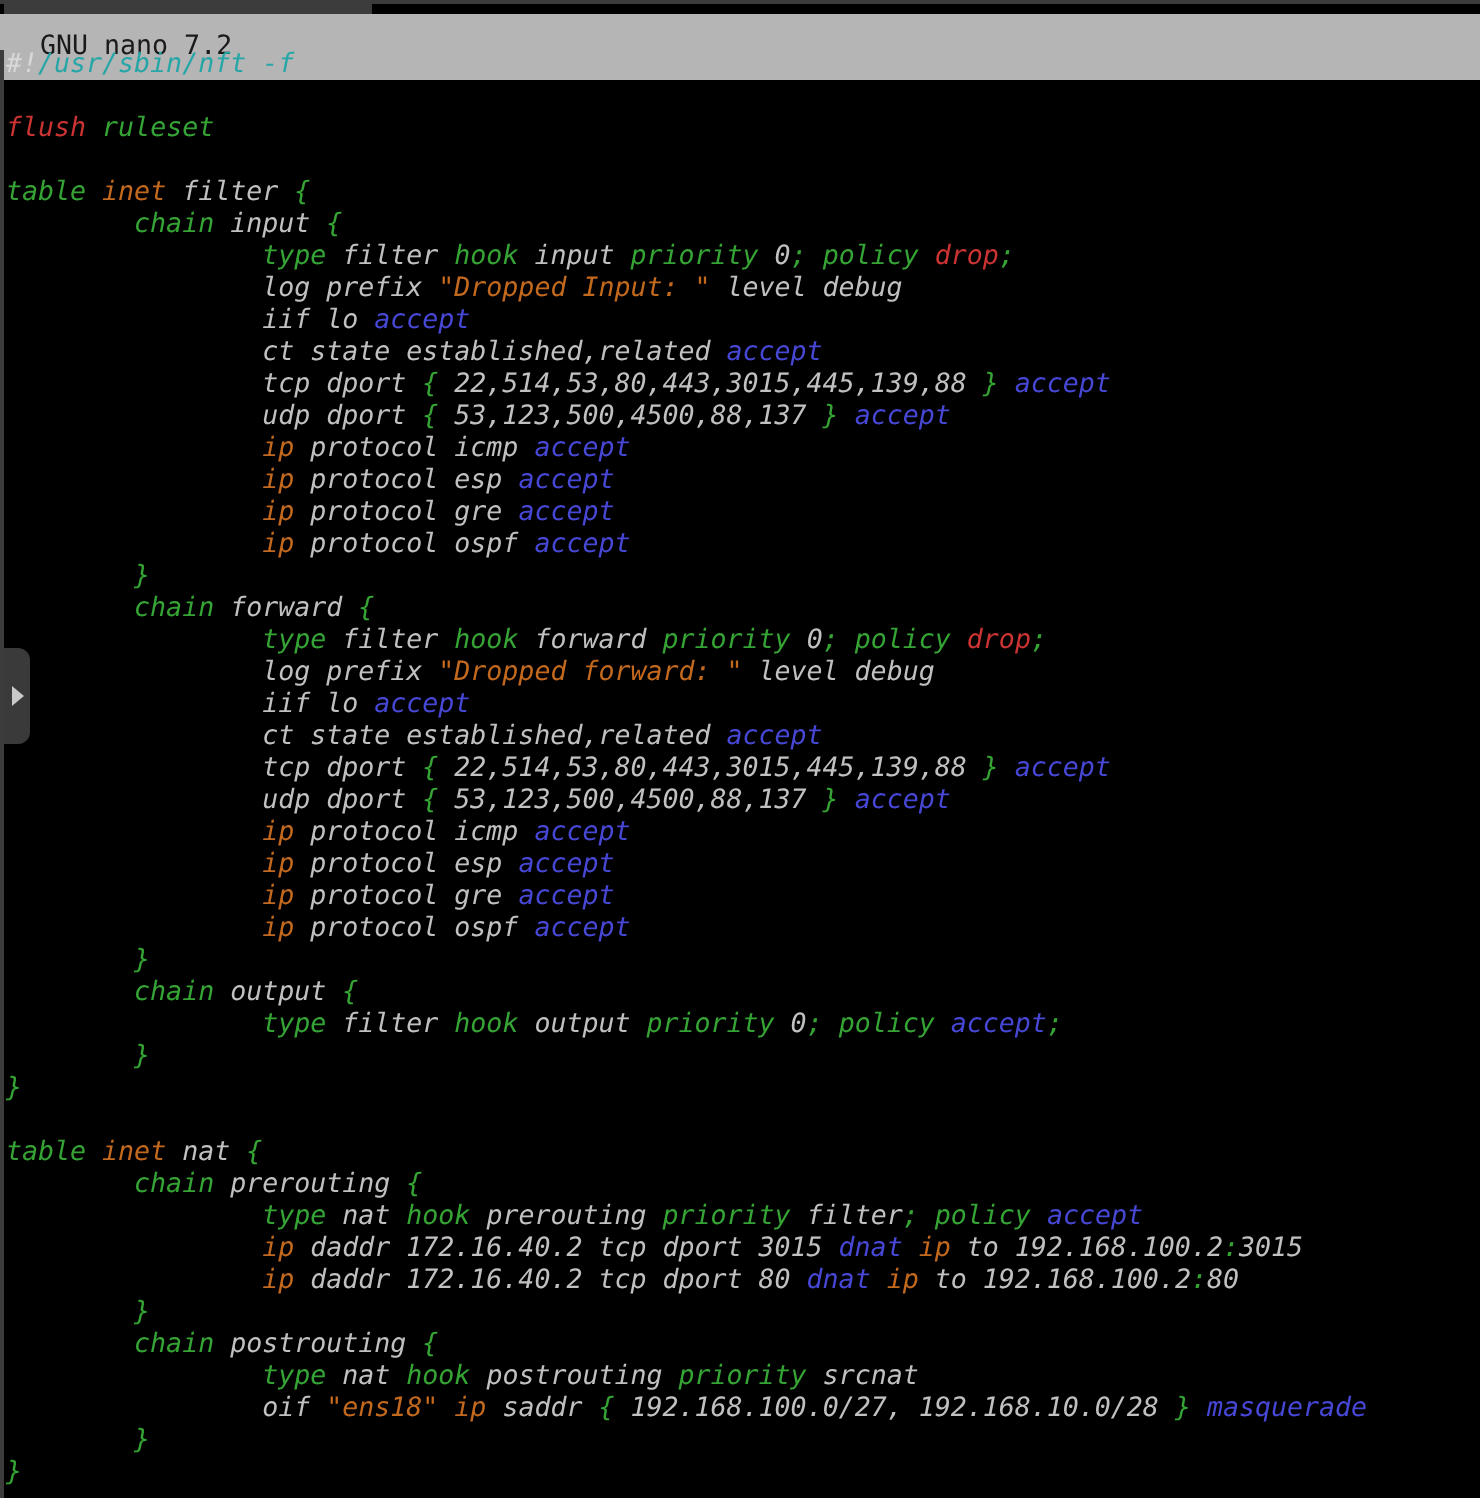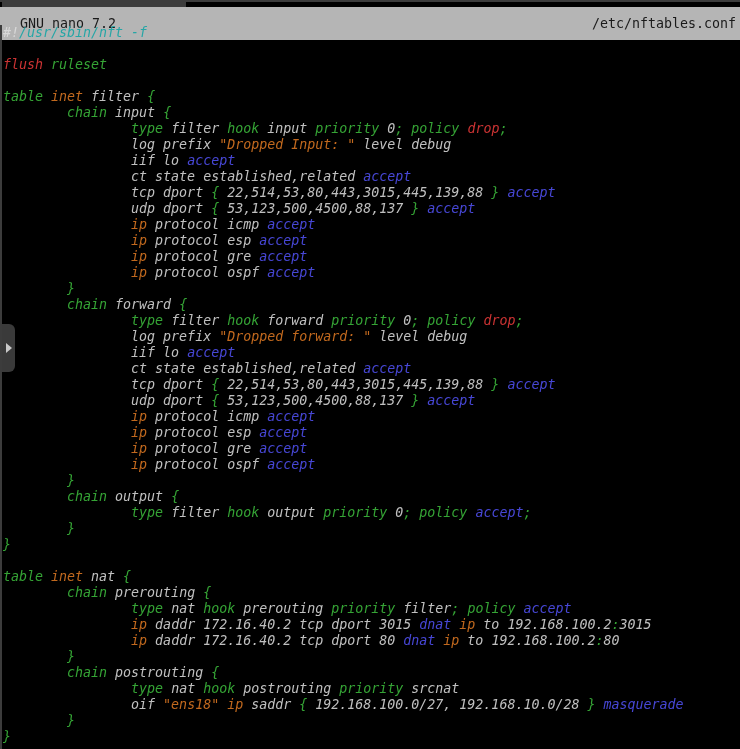--- a/index.html
+++ b/index.html
@@ -58,21 +58,20 @@
   }
 </style>
 </head>
 <body>
 
 <div class="top-hairline"></div>
 <div class="top-tab"></div>
 
 <div class="titlebar">
   <span>  GNU nano 7.2</span>
-  <span>/etc/nftables.conf</span>
 </div>
 
 <div class="left-strip"></div>
 
 <div class="editor"><div class="code-line"><span class="t-wht">#!</span><span class="t-cyn">/usr/sbin/nft -f</span></div><div class="code-line"> </div><div class="code-line"><span class="t-red">flush</span><span class="t-gr"> </span><span class="t-grn">ruleset</span></div><div class="code-line"> </div><div class="code-line"><span class="t-grn">table</span><span class="t-gr"> </span><span class="t-org">inet</span><span class="t-gr"> filter </span><span class="t-grn">{</span></div><div class="code-line"><span class="t-gr">        </span><span class="t-grn">chain</span><span class="t-gr"> input </span><span class="t-grn">{</span></div><div class="code-line"><span class="t-gr">                </span><span class="t-grn">type</span><span class="t-gr"> filter </span><span class="t-grn">hook</span><span class="t-gr"> input </span><span class="t-grn">priority</span><span class="t-gr"> 0</span><span class="t-grn">;</span><span class="t-gr"> </span><span class="t-grn">policy</span><span class="t-gr"> </span><span class="t-red">drop</span><span class="t-grn">;</span></div><div class="code-line"><span class="t-gr">                log prefix </span><span class="t-org">"Dropped Input: "</span><span class="t-gr"> level debug</span></div><div class="code-line"><span class="t-gr">                iif lo </span><span class="t-blu">accept</span></div><div class="code-line"><span class="t-gr">                ct state established,related </span><span class="t-blu">accept</span></div><div class="code-line"><span class="t-gr">                tcp dport </span><span class="t-grn">{</span><span class="t-gr"> 22,514,53,80,443,3015,445,139,88 </span><span class="t-grn">}</span><span class="t-gr"> </span><span class="t-blu">accept</span></div><div class="code-line"><span class="t-gr">                udp dport </span><span class="t-grn">{</span><span class="t-gr"> 53,123,500,4500,88,137 </span><span class="t-grn">}</span><span class="t-gr"> </span><span class="t-blu">accept</span></div><div class="code-line"><span class="t-gr">                </span><span class="t-org">ip</span><span class="t-gr"> protocol icmp </span><span class="t-blu">accept</span></div><div class="code-line"><span class="t-gr">                </span><span class="t-org">ip</span><span class="t-gr"> protocol esp </span><span class="t-blu">accept</span></div><div class="code-line"><span class="t-gr">                </span><span class="t-org">ip</span><span class="t-gr"> protocol gre </span><span class="t-blu">accept</span></div><div class="code-line"><span class="t-gr">                </span><span class="t-org">ip</span><span class="t-gr"> protocol ospf </span><span class="t-blu">accept</span></div><div class="code-line"><span class="t-gr">        </span><span class="t-grn">}</span></div><div class="code-line"><span class="t-gr">        </span><span class="t-grn">chain</span><span class="t-gr"> forward </span><span class="t-grn">{</span></div><div class="code-line"><span class="t-gr">                </span><span class="t-grn">type</span><span class="t-gr"> filter </span><span class="t-grn">hook</span><span class="t-gr"> forward </span><span class="t-grn">priority</span><span class="t-gr"> 0</span><span class="t-grn">;</span><span class="t-gr"> </span><span class="t-grn">policy</span><span class="t-gr"> </span><span class="t-red">drop</span><span class="t-grn">;</span></div><div class="code-line"><span class="t-gr">                log prefix </span><span class="t-org">"Dropped forward: "</span><span class="t-gr"> level debug</span></div><div class="code-line"><span class="t-gr">                iif lo </span><span class="t-blu">accept</span></div><div class="code-line"><span class="t-gr">                ct state established,related </span><span class="t-blu">accept</span></div><div class="code-line"><span class="t-gr">                tcp dport </span><span class="t-grn">{</span><span class="t-gr"> 22,514,53,80,443,3015,445,139,88 </span><span class="t-grn">}</span><span class="t-gr"> </span><span class="t-blu">accept</span></div><div class="code-line"><span class="t-gr">                udp dport </span><span class="t-grn">{</span><span class="t-gr"> 53,123,500,4500,88,137 </span><span class="t-grn">}</span><span class="t-gr"> </span><span class="t-blu">accept</span></div><div class="code-line"><span class="t-gr">                </span><span class="t-org">ip</span><span class="t-gr"> protocol icmp </span><span class="t-blu">accept</span></div><div class="code-line"><span class="t-gr">                </span><span class="t-org">ip</span><span class="t-gr"> protocol esp </span><span class="t-blu">accept</span></div><div class="code-line"><span class="t-gr">                </span><span class="t-org">ip</span><span class="t-gr"> protocol gre </span><span class="t-blu">accept</span></div><div class="code-line"><span class="t-gr">                </span><span class="t-org">ip</span><span class="t-gr"> protocol ospf </span><span class="t-blu">accept</span></div><div class="code-line"><span class="t-gr">        </span><span class="t-grn">}</span></div><div class="code-line"><span class="t-gr">        </span><span class="t-grn">chain</span><span class="t-gr"> output </span><span class="t-grn">{</span></div><div class="code-line"><span class="t-gr">                </span><span class="t-grn">type</span><span class="t-gr"> filter </span><span class="t-grn">hook</span><span class="t-gr"> output </span><span class="t-grn">priority</span><span class="t-gr"> 0</span><span class="t-grn">;</span><span class="t-gr"> </span><span class="t-grn">policy</span><span class="t-gr"> </span><span class="t-blu">accept</span><span class="t-grn">;</span></div><div class="code-line"><span class="t-gr">        </span><span class="t-grn">}</span></div><div class="code-line"><span class="t-grn">}</span></div><div class="code-line"> </div><div class="code-line"><span class="t-grn">table</span><span class="t-gr"> </span><span class="t-org">inet</span><span class="t-gr"> nat </span><span class="t-grn">{</span></div><div class="code-line"><span class="t-gr">        </span><span class="t-grn">chain</span><span class="t-gr"> prerouting </span><span class="t-grn">{</span></div><div class="code-line"><span class="t-gr">                </span><span class="t-grn">type</span><span class="t-gr"> nat </span><span class="t-grn">hook</span><span class="t-gr"> prerouting </span><span class="t-grn">priority</span><span class="t-gr"> filter</span><span class="t-grn">;</span><span class="t-gr"> </span><span class="t-grn">policy</span><span class="t-gr"> </span><span class="t-blu">accept</span></div><div class="code-line"><span class="t-gr">                </span><span class="t-org">ip</span><span class="t-gr"> daddr 172.16.40.2 tcp dport 3015 </span><span class="t-blu">dnat</span><span class="t-gr"> </span><span class="t-org">ip</span><span class="t-gr"> to 192.168.100.2</span><span class="t-grn">:</span><span class="t-gr">3015</span></div><div class="code-line"><span class="t-gr">                </span><span class="t-org">ip</span><span class="t-gr"> daddr 172.16.40.2 tcp dport 80 </span><span class="t-blu">dnat</span><span class="t-gr"> </span><span class="t-org">ip</span><span class="t-gr"> to 192.168.100.2</span><span class="t-grn">:</span><span class="t-gr">80</span></div><div class="code-line"><span class="t-gr">        </span><span class="t-grn">}</span></div><div class="code-line"><span class="t-gr">        </span><span class="t-grn">chain</span><span class="t-gr"> postrouting </span><span class="t-grn">{</span></div><div class="code-line"><span class="t-gr">                </span><span class="t-grn">type</span><span class="t-gr"> nat </span><span class="t-grn">hook</span><span class="t-gr"> postrouting </span><span class="t-grn">priority</span><span class="t-gr"> srcnat</span></div><div class="code-line"><span class="t-gr">                oif </span><span class="t-org">"ens18"</span><span class="t-gr"> </span><span class="t-org">ip</span><span class="t-gr"> saddr </span><span class="t-grn">{</span><span class="t-gr"> 192.168.100.0/27, 192.168.10.0/28 </span><span class="t-grn">}</span><span class="t-gr"> </span><span class="t-blu">masquerade</span></div><div class="code-line"><span class="t-gr">        </span><span class="t-grn">}</span></div><div class="code-line"><span class="t-grn">}</span></div></div>
 
 <div class="side-toggle">
   <span class="tri"></span>
 </div>
 

